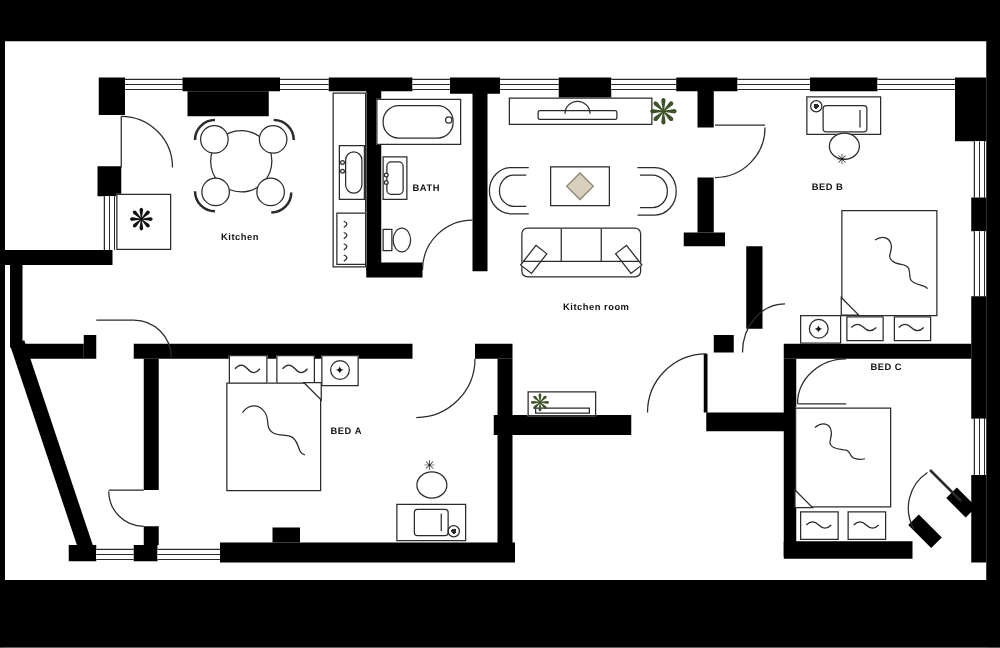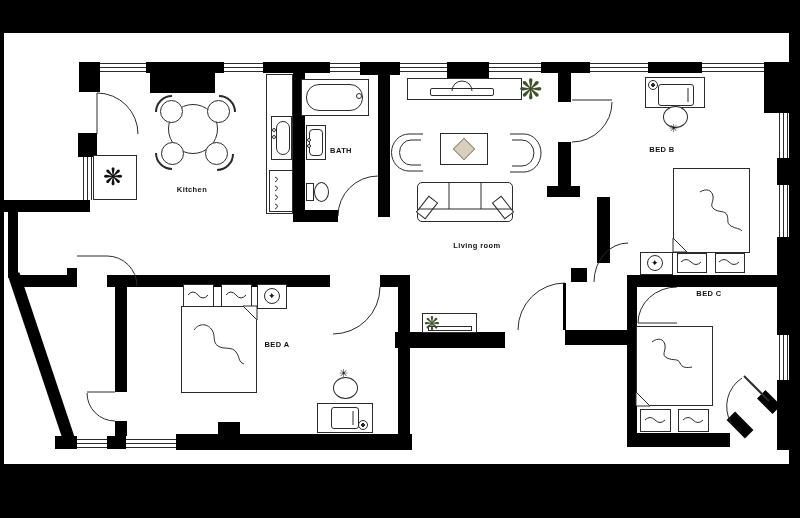--- a/index.html
+++ b/index.html
@@ -160,21 +160,21 @@
   <div class="f" style="left:640px;top:252px;width:33px;height:23px"></div>
   <div class="f circle" style="left:647px;top:255px;width:16px;height:16px"></div>
   <span class="sym" style="left:651px;top:259px;font-size:9px">✦</span>
 
   <div class="f" style="left:636px;top:326px;width:77px;height:80px"></div>
   <div class="f" style="left:640px;top:409px;width:31px;height:23px"></div>
   <div class="f" style="left:678px;top:409px;width:31px;height:23px"></div>
 
   <div class="lbl" style="left:192px;top:185px">Kitchen</div>
   <div class="lbl" style="left:341px;top:146px">BATH</div>
-  <div class="lbl" style="left:477px;top:241px">Living room</div>
+  <div class="lbl" style="left:477px;top:241px">Kitchen room</div>
   <div class="lbl" style="left:277px;top:340px">BED A</div>
   <div class="lbl" style="left:662px;top:145px">BED B</div>
   <div class="lbl" style="left:709px;top:289px">BED C</div>
 
   <div class="margin" style="left:0;top:0;width:800px;height:33px"></div>
   <div class="margin" style="left:0;top:464px;width:800px;height:54px"></div>
   <div class="margin" style="left:0;top:0;width:4px;height:518px"></div>
   <div class="margin" style="left:789px;top:0;width:11px;height:518px"></div>
 
   <svg class="overlay" width="800" height="518" viewBox="0 0 800 518">

